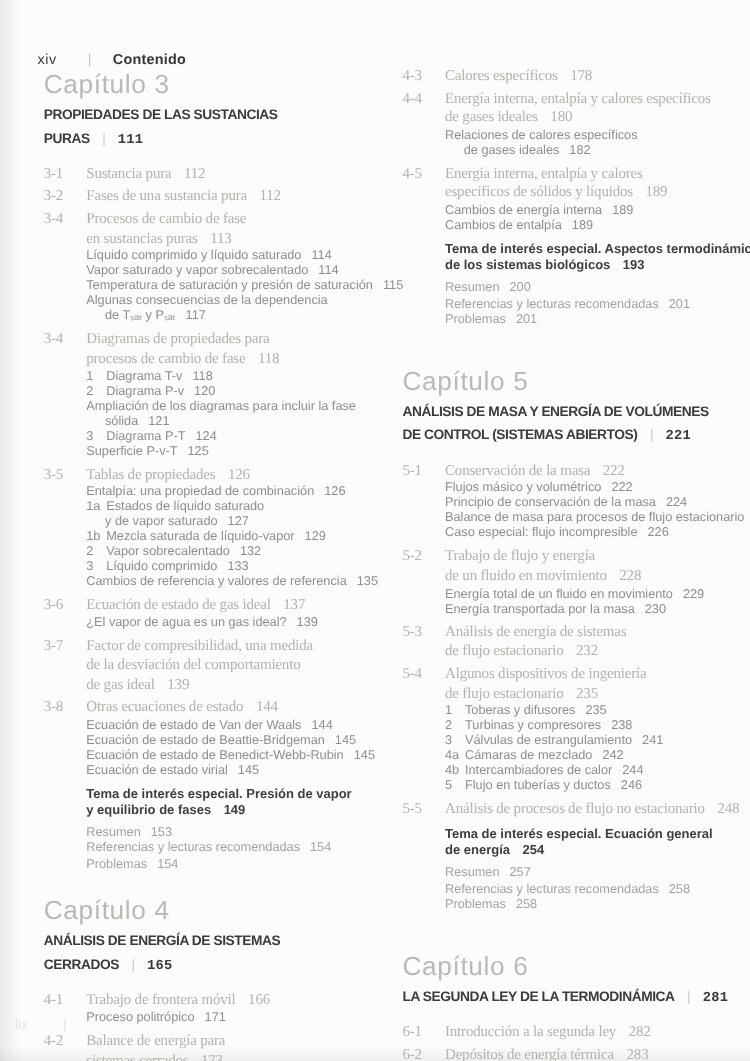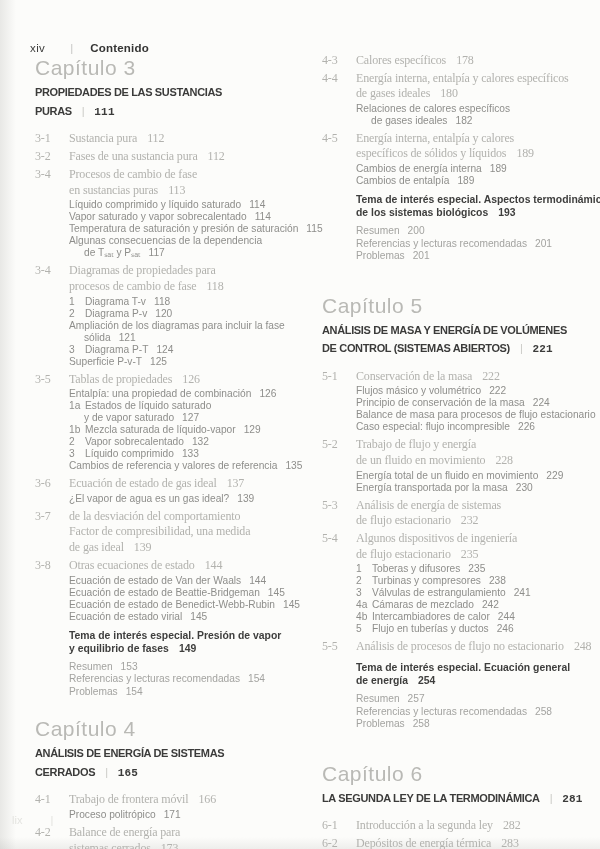--- a/index.html
+++ b/index.html
@@ -195,22 +195,22 @@
     </div>
     <div class="subs">
       <div class="sub">
         <span class="sub-text">¿El vapor de agua es un gas ideal?</span>
         <span class="sub-page">139</span>
       </div>
     </div>
     <div class="sec">
       <span class="sec-num">3-7</span>
       <div class="sec-body">
+        <div class="sec-line"><span>Factor de compresibilidad, una medida</span></div>
         <div class="sec-line"><span>de la desviación del comportamiento</span></div>
-        <div class="sec-line"><span>Factor de compresibilidad, una medida</span></div>
         <div class="sec-line"><span>de gas ideal</span><span class="sec-page">139</span></div>
       </div>
     </div>
     <div class="sec">
       <span class="sec-num">3-8</span>
       <div class="sec-body">
         <div class="sec-line"><span>Otras ecuaciones de estado</span><span class="sec-page">144</span></div>
       </div>
     </div>
     <div class="subs">

